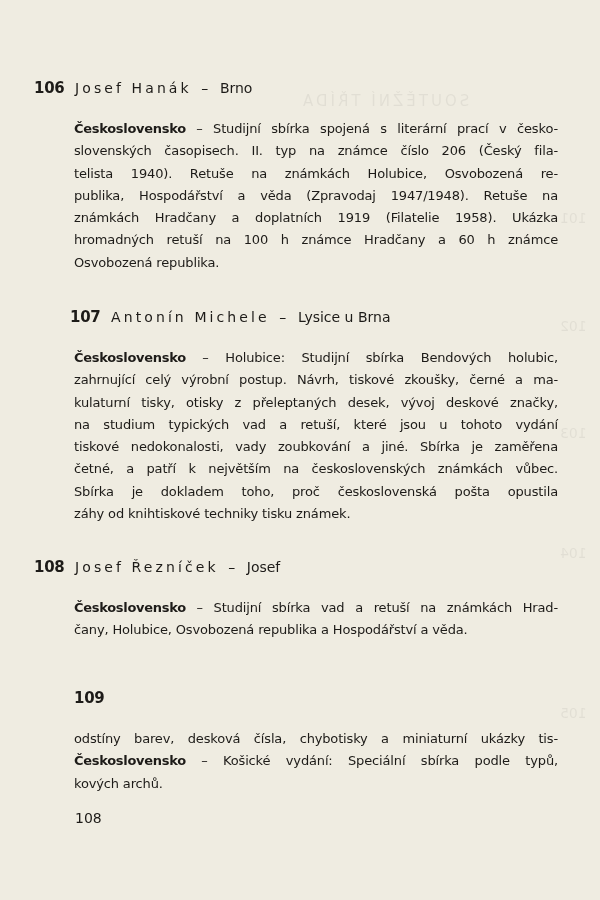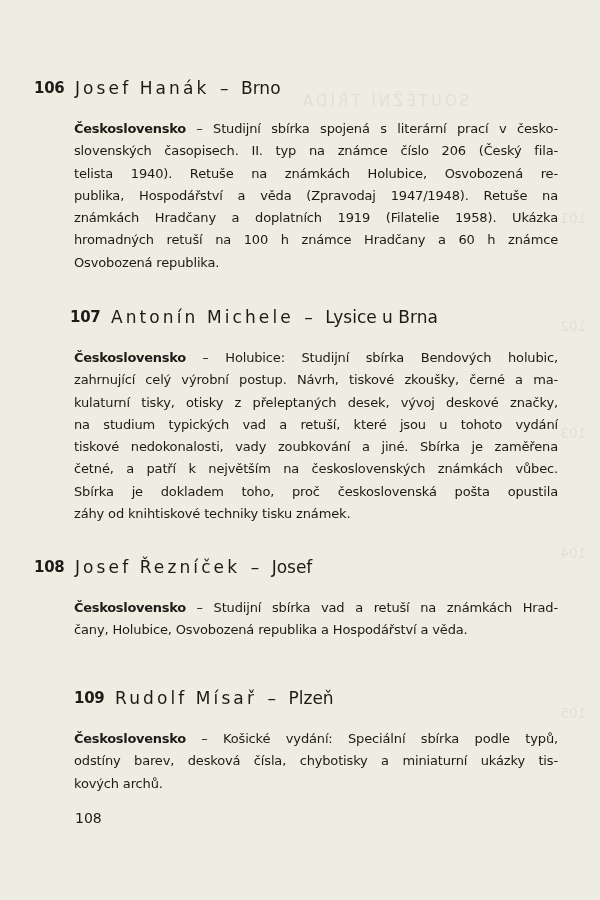--- a/index.html
+++ b/index.html
@@ -17,21 +17,21 @@
     transform:scaleX(-1);
   }
   .entry { position:absolute; left:0; width:600px; }
   .entry-head { position:relative; height:24px; }
   .entry-num {
     position:absolute; left:34px; top:0;
     font-weight:bold; font-size:15px; line-height:24px; letter-spacing:-0.3px;
   }
   .entry-name {
     position:absolute; left:75px; top:0;
-    font-size:17px; line-height:24px; letter-spacing:3.1px;
+    font-size:14px; line-height:24px; letter-spacing:3.1px;
   }
   .entry-sep { letter-spacing:0; margin:0 4px 0 2px; }
   .entry-place { letter-spacing:0; }
   .entry-body {
     position:absolute; left:74px; width:484px;
     font-size:13px; line-height:22.3px;
     text-align:justify; hyphens:manual;
     letter-spacing:-0.15px;
   }
   .entry-body .line { display:block; text-align:justify; text-align-last:justify; height:22.3px; white-space:nowrap; }
@@ -94,23 +94,22 @@
     </div>
     <div class="entry-body" style="top:42px;">
       <span class="line"><span class="lead">Československo</span><span> – </span><span>Studijní sbírka vad a retuší na známkách Hrad-</span></span>
       <span class="line last">čany, Holubice, Osvobozená republika a Hospodářství a věda.</span>
     </div>
   </div>
 
   <div class="entry" style="top:686px;padding-left:40px;">
     <div class="entry-head">
       <span class="entry-num">109</span>
-      <span class="entry-name"><span>Rudolf Mísař</span> <span class="entry-sep">–</span> <span class="entry-place">Plzeň</span></span>
     </div>
     <div class="entry-body" style="top:42px;">
+      <span class="line">odstíny barev, desková čísla, chybotisky a miniaturní ukázky tis-</span>
       <span class="line"><span class="lead">Československo</span><span> – </span><span>Košické vydání: Speciální sbírka podle typů,</span></span>
-      <span class="line">odstíny barev, desková čísla, chybotisky a miniaturní ukázky tis-</span>
       <span class="line last">kových archů.</span>
     </div>
   </div>
 
   <div class="folio">108</div>
 </div>
 
 </body></html>

